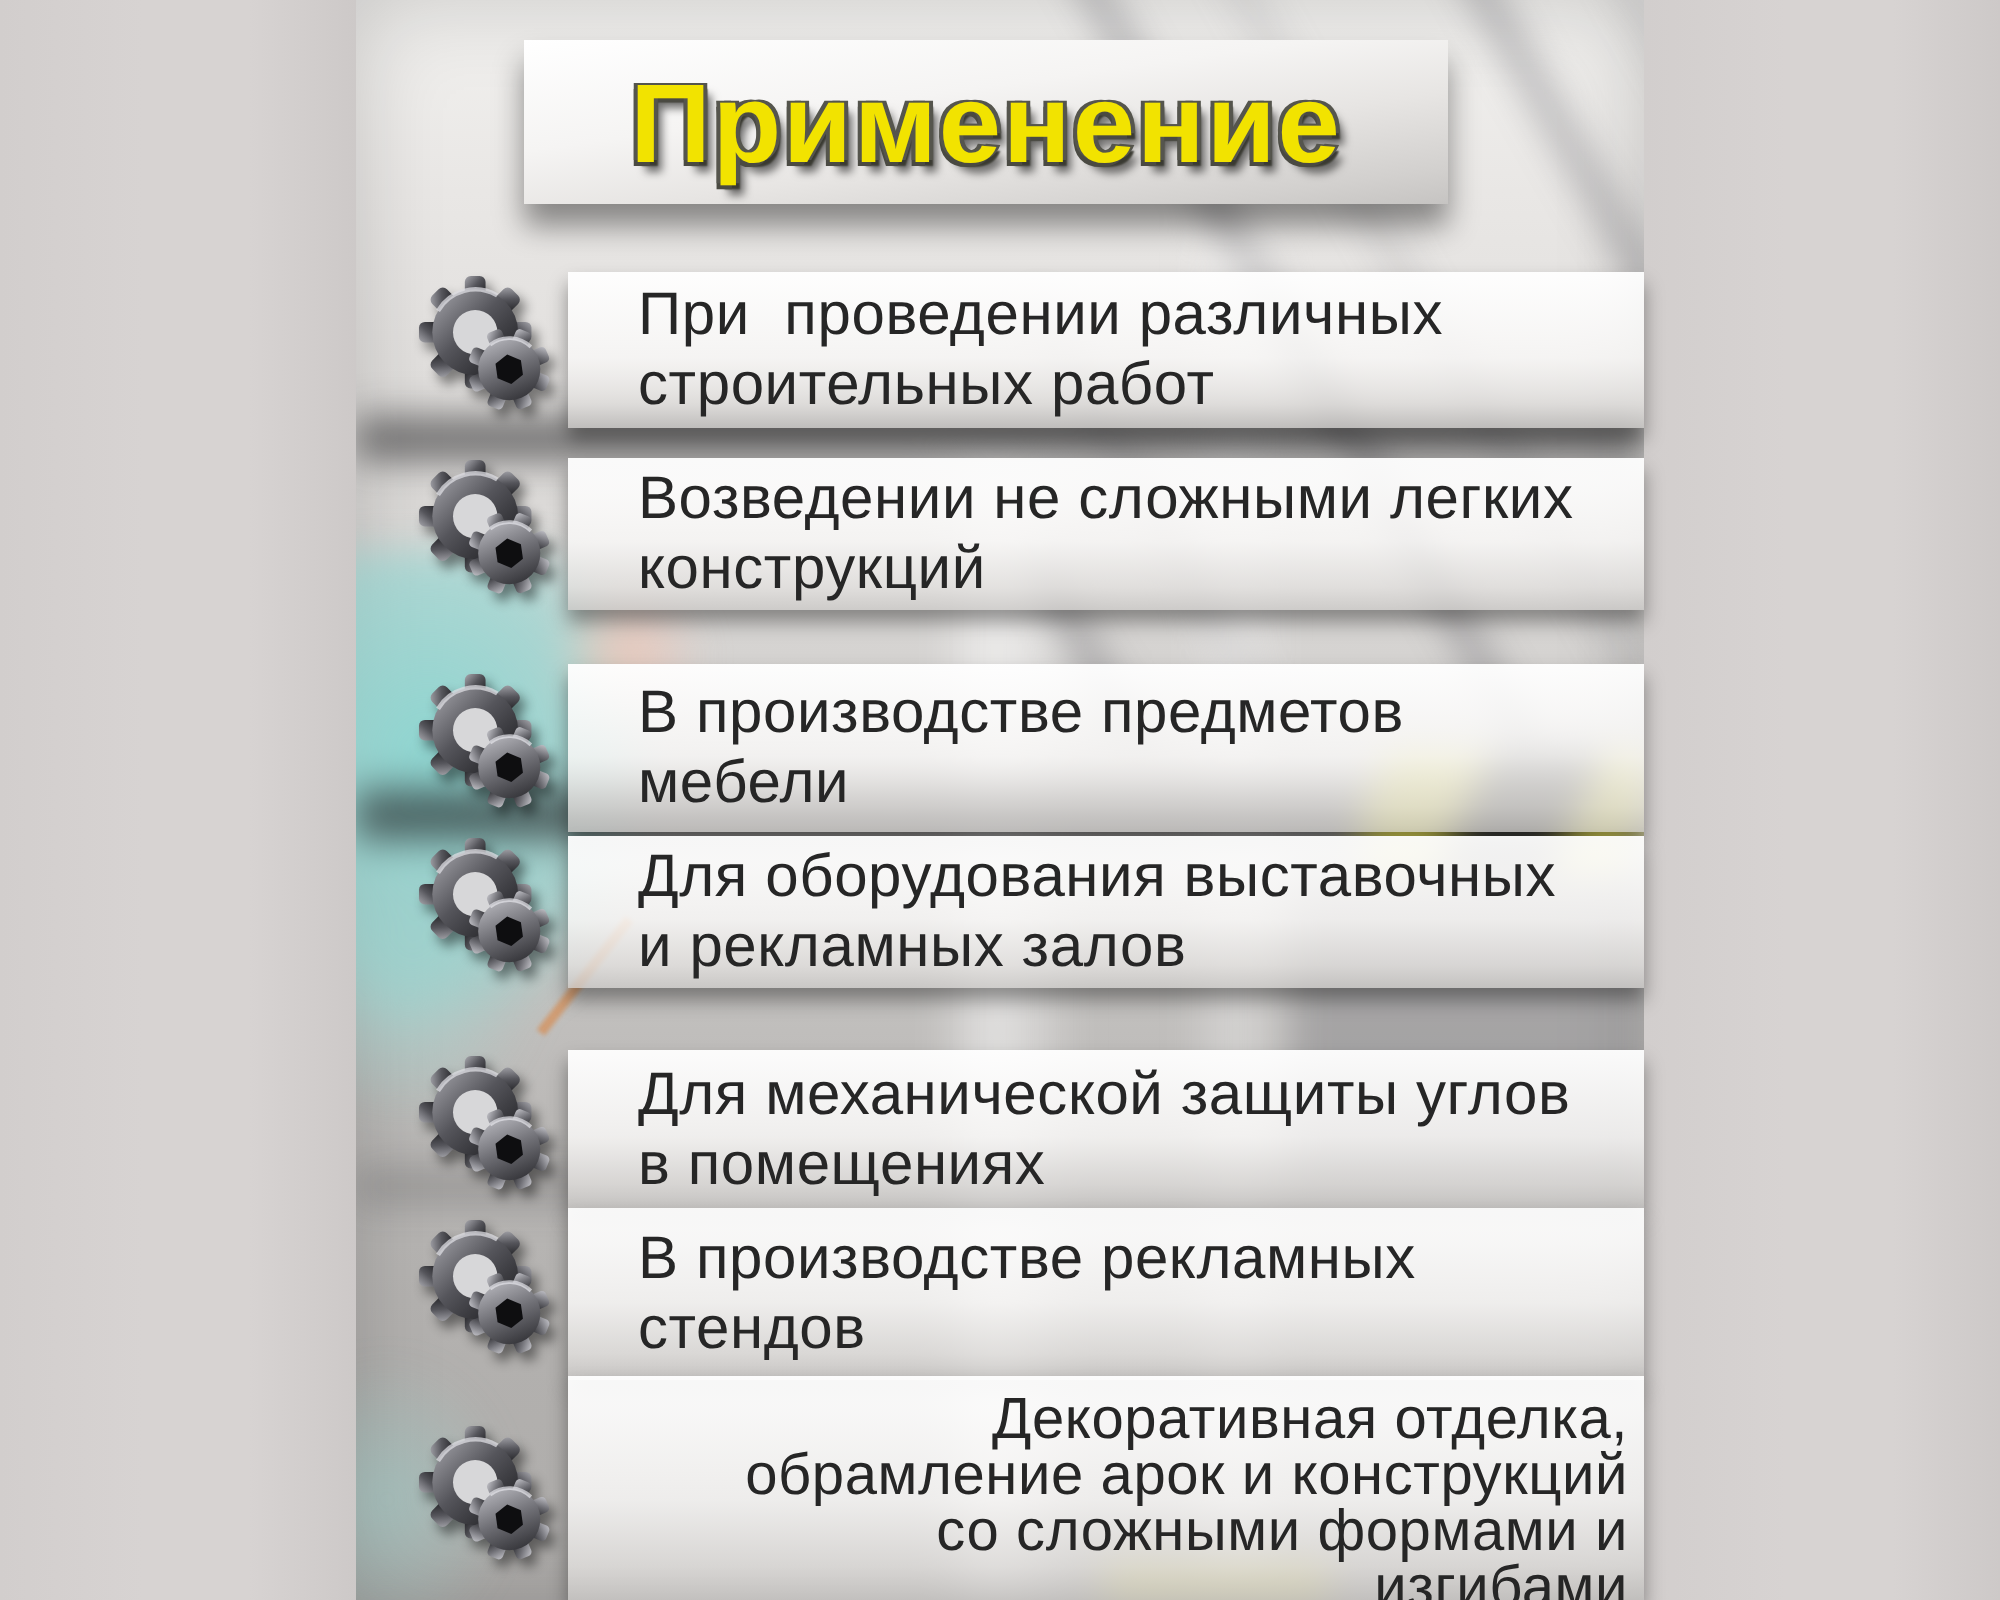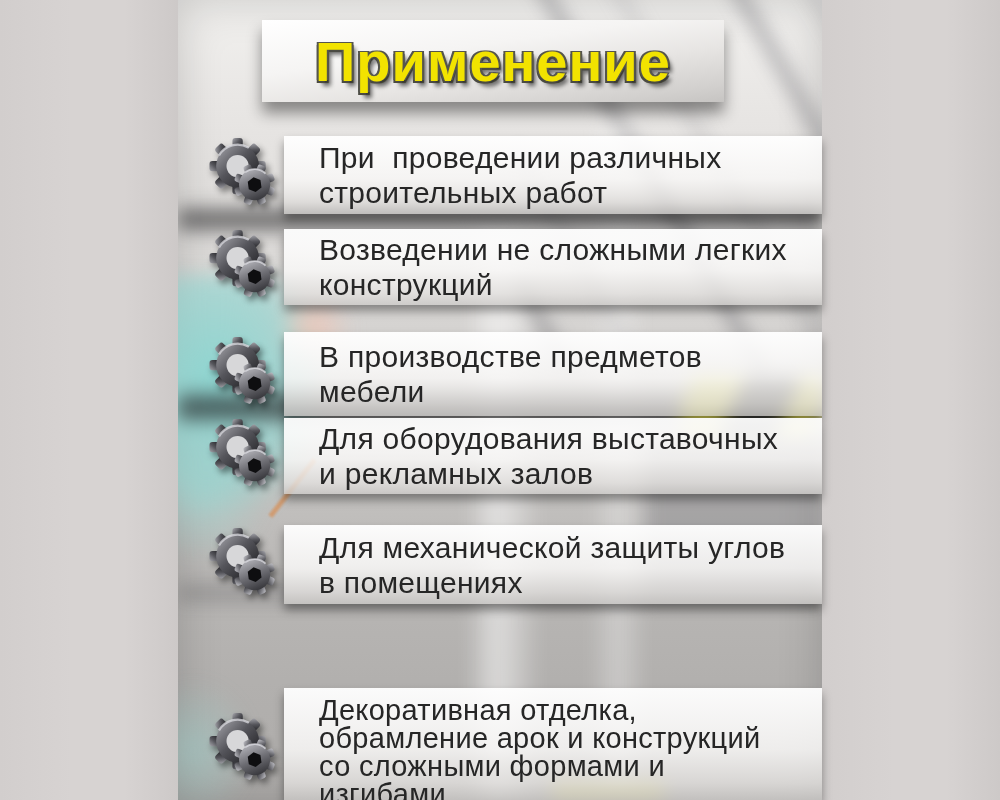--- a/index.html
+++ b/index.html
@@ -75,21 +75,21 @@
                rgba(226,224,222,.82) 85%, rgba(203,201,199,.80) 100%);
     box-shadow:0 6px 9px rgba(0,0,0,0.38);
     color:#262626; font-size:30px; line-height:35px; letter-spacing:.3px; white-space:pre-wrap;
   }
   .r1 { top:136px; height:78px; }
   .r2 { top:229px; height:76px; }
   .r3 { top:322px; height:84px;margin-top:10px; }
   .r4 { top:418px; height:76px; }
   .r5 { top:513px; height:79px;margin-top:12px; }
   .r6 { top:604px; height:86px; }
-  .r7 { top:688px; height:112px; }
+  .r7 { top:688px; height:112px;text-align:right; }
   .r7 .band { justify-content:flex-start; padding-top:8px; font-size:29px; line-height:28px; }
 
   .gear { position:absolute; left:30px; top:50%; width:74px; height:76px; transform:translateY(-50%);
           filter:drop-shadow(3px 4px 3px rgba(0,0,0,0.45)); }
   .r7 .gear { top:24px; transform:none; }
 </style>
 </head>
 <body>
 
 <div class="canvas">
@@ -195,20 +195,27 @@
         <use href="#gearpair"></use>
       </svg>
   </div>
   <div class="row r5">
     <div class="band">Для механической защиты углов
 в помещениях</div>
     <svg class="gear" viewBox="0 0 100 100">
         <use href="#gearpair"></use>
       </svg>
   </div>
+  <div class="row r6">
+    <div class="band">В производстве рекламных
+стендов</div>
+    <svg class="gear" viewBox="0 0 100 100">
+        <use href="#gearpair"></use>
+      </svg>
+  </div>
   <div class="row r7">
     <div class="band">Декоративная отделка,
 обрамление арок и конструкций
 со сложными формами и
 изгибами</div>
     <svg class="gear" viewBox="0 0 100 100">
         <use href="#gearpair"></use>
       </svg>
   </div>
 

